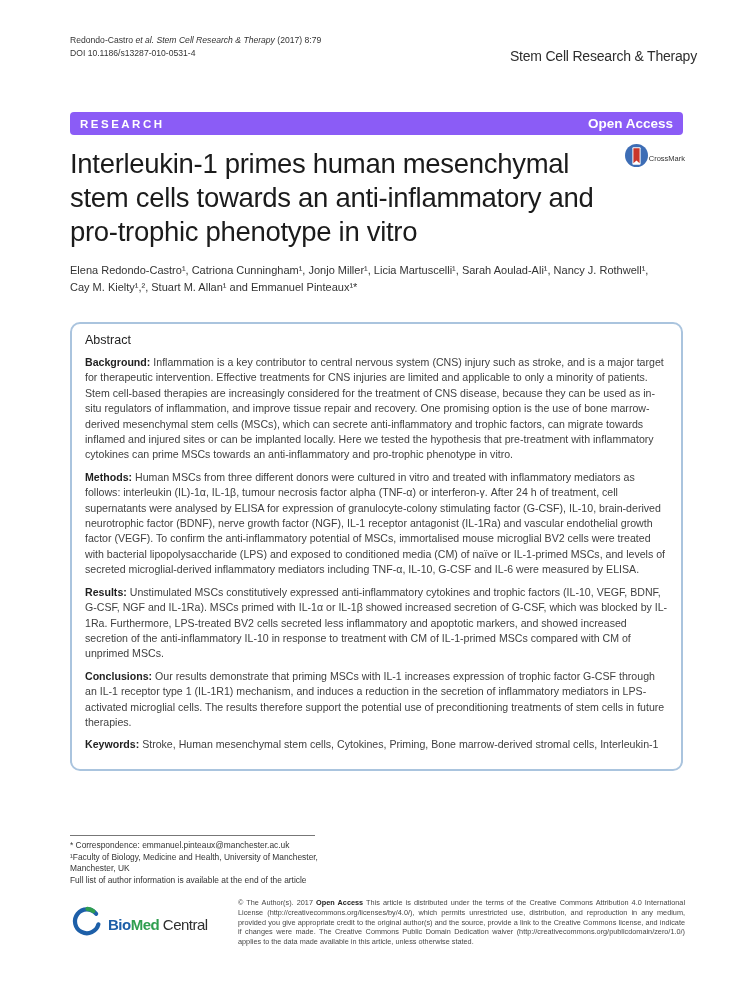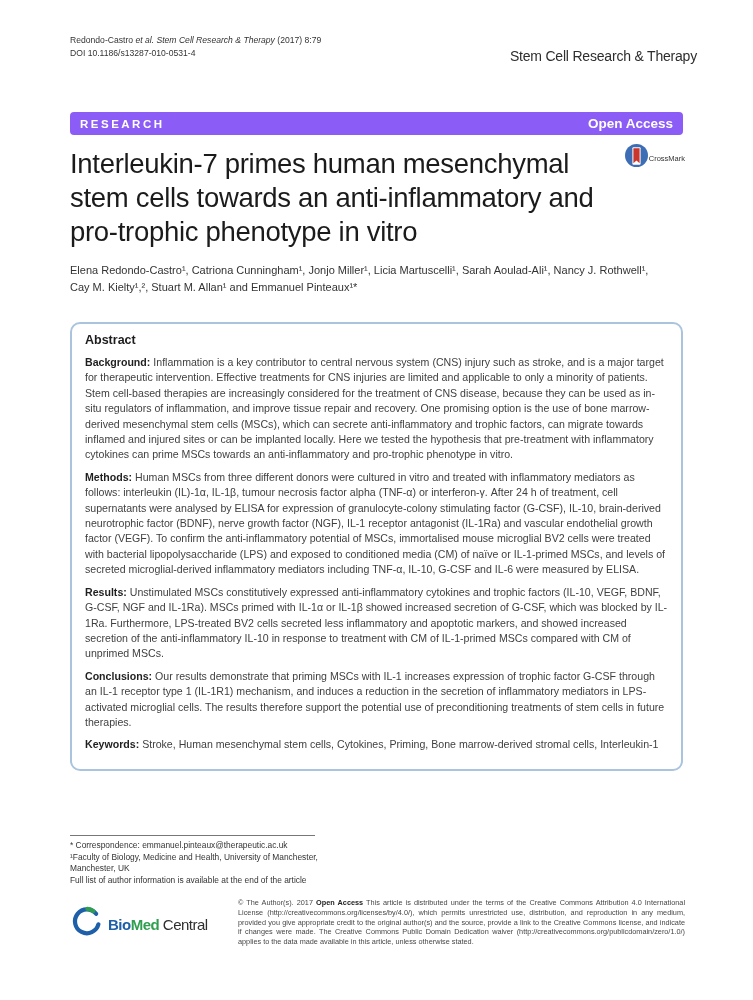--- a/index.html
+++ b/index.html
@@ -44,21 +44,21 @@
     font-size: 11px; line-height: 16.5px; color: #333333;
   }
 
   
   .abstract-box {
     position: absolute; left: 70px; right: 70px; top: 322px; height: 449px;
     border: 2px solid #aac4de; border-radius: 10px;
     padding: 9px 13px 0 13px;
     background: #ffffff;
   }
-  .abstract-box h2 { font-size: 12.5px; color: #1d1d1d; margin-bottom: 8px; font-weight: bold; }
+  .abstract-box h2 { font-size: 12.5px; color: #1d1d1d; margin-bottom: 8px; font-weight: normal; }
   .abstract-box p { font-size: 10.6px; line-height: 15.4px; color: #3f3f3f; margin-bottom: 7px; text-align: left; }
   .abstract-box p b { color: #1f1f1f; }
 
   
   .footnote { position: absolute; left: 70px; top: 835px; width: 250px; }
   .footnote .rule { border-top: 1px solid #777; width: 245px; margin-bottom: 4px; }
   .footnote div { font-size: 8.4px; line-height: 11.6px; color: #343434; }
 
   
   .pub-strip { position: absolute; left: 70px; right: 68px; top: 898px; display: flex; align-items: flex-start; }
@@ -84,21 +84,21 @@
       <div>DOI 10.1186/s13287-010-0531-4</div>
     </div>
     <div class="journal-name">Stem Cell Research &amp; Therapy</div>
   </div>
 
   <div class="banner">
     <span class="cat">RESEARCH</span>
     <span class="oa">Open Access</span>
   </div>
 
-  <h1 class="title">Interleukin-7 primes human mesenchymal stem cells towards an anti-inflammatory and pro-trophic phenotype in vitro</h1>
+  <h1 class="title">Interleukin-1 primes human mesenchymal stem cells towards an anti-inflammatory and pro-trophic phenotype in vitro</h1>
 
   <div class="crossmark">
     <span>
       <svg width="25" height="27" viewBox="0 0 25 27">
         <circle cx="12.5" cy="12.5" r="11.5" fill="#3d6db5"></circle>
         <rect x="8.4" y="4.2" width="8.2" height="17.5" rx="1" fill="#ffffff"></rect>
         <path d="M9.4 5.2 h6.2 v15 l-3.1 -2.6 -3.1 2.6 z" fill="#c9362b"></path>
       </svg>
     </span>
     <span class="cm-label">CrossMark</span>
@@ -110,21 +110,21 @@
     <h2>Abstract</h2>
     <p><b>Background:</b> <span>Inflammation is a key contributor to central nervous system (CNS) injury such as stroke, and is a major target for therapeutic intervention. Effective treatments for CNS injuries are limited and applicable to only a minority of patients. Stem cell-based therapies are increasingly considered for the treatment of CNS disease, because they can be used as in-situ regulators of inflammation, and improve tissue repair and recovery. One promising option is the use of bone marrow-derived mesenchymal stem cells (MSCs), which can secrete anti-inflammatory and trophic factors, can migrate towards inflamed and injured sites or can be implanted locally. Here we tested the hypothesis that pre-treatment with inflammatory cytokines can prime MSCs towards an anti-inflammatory and pro-trophic phenotype in vitro.</span></p>
     <p><b>Methods:</b> <span>Human MSCs from three different donors were cultured in vitro and treated with inflammatory mediators as follows: interleukin (IL)-1α, IL-1β, tumour necrosis factor alpha (TNF-α) or interferon-γ. After 24 h of treatment, cell supernatants were analysed by ELISA for expression of granulocyte-colony stimulating factor (G-CSF), IL-10, brain-derived neurotrophic factor (BDNF), nerve growth factor (NGF), IL-1 receptor antagonist (IL-1Ra) and vascular endothelial growth factor (VEGF). To confirm the anti-inflammatory potential of MSCs, immortalised mouse microglial BV2 cells were treated with bacterial lipopolysaccharide (LPS) and exposed to conditioned media (CM) of naïve or IL-1-primed MSCs, and levels of secreted microglial-derived inflammatory mediators including TNF-α, IL-10, G-CSF and IL-6 were measured by ELISA.</span></p>
     <p><b>Results:</b> <span>Unstimulated MSCs constitutively expressed anti-inflammatory cytokines and trophic factors (IL-10, VEGF, BDNF, G-CSF, NGF and IL-1Ra). MSCs primed with IL-1α or IL-1β showed increased secretion of G-CSF, which was blocked by IL-1Ra. Furthermore, LPS-treated BV2 cells secreted less inflammatory and apoptotic markers, and showed increased secretion of the anti-inflammatory IL-10 in response to treatment with CM of IL-1-primed MSCs compared with CM of unprimed MSCs.</span></p>
     <p><b>Conclusions:</b> <span>Our results demonstrate that priming MSCs with IL-1 increases expression of trophic factor G-CSF through an IL-1 receptor type 1 (IL-1R1) mechanism, and induces a reduction in the secretion of inflammatory mediators in LPS-activated microglial cells. The results therefore support the potential use of preconditioning treatments of stem cells in future therapies.</span></p>
     <p><b>Keywords:</b> <span>Stroke, Human mesenchymal stem cells, Cytokines, Priming, Bone marrow-derived stromal cells, Interleukin-1</span></p>
   </div>
 
   <div class="footnote">
     <div class="rule"></div>
-    <div>* Correspondence: emmanuel.pinteaux@therapeutic.ac.uk</div>
+    <div>* Correspondence: emmanuel.pinteaux@manchester.ac.uk</div>
     <div>¹Faculty of Biology, Medicine and Health, University of Manchester, Manchester, UK</div>
     <div>Full list of author information is available at the end of the article</div>
   </div>
 
   <div class="pub-strip">
     <div class="bmc-logo">
       <span>
         <svg width="33" height="33" viewBox="0 0 36 36">
           <path d="M 28.5 8.5 A 13 13 0 1 0 31 20" fill="none" stroke="#1d5fa8" stroke-width="4.6" stroke-linecap="round"></path>
           <path d="M 19 3.2 A 13.2 13.2 0 0 1 25.5 5.6" fill="none" stroke="#2f9e4f" stroke-width="4.6" stroke-linecap="round"></path>

